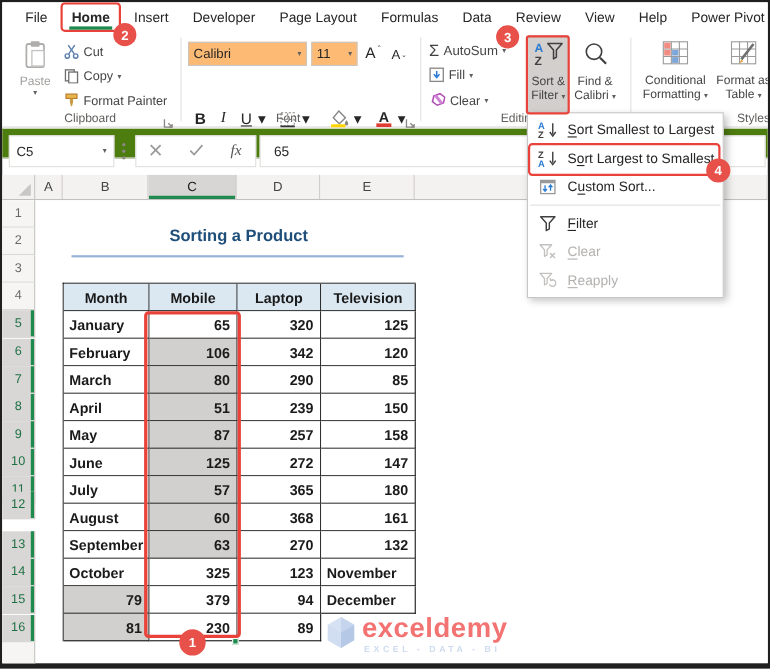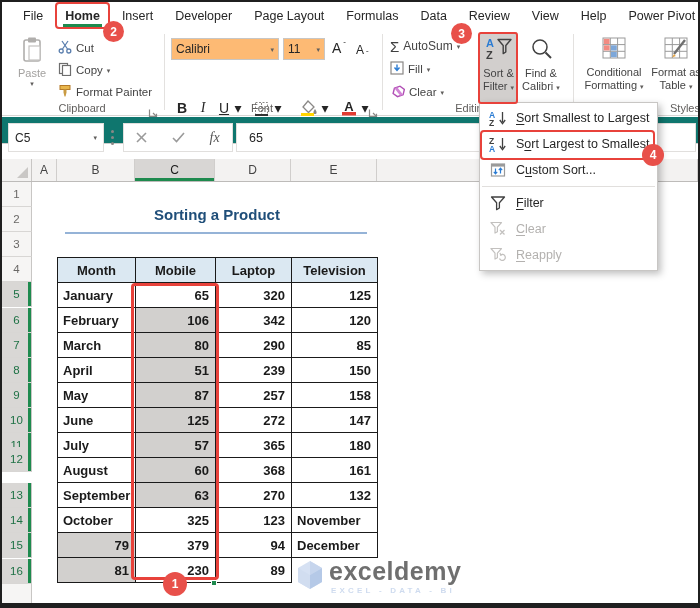--- a/index.html
+++ b/index.html
@@ -22,21 +22,21 @@
   .launcher { position:absolute; top:74px; }
   .rbtn-big { position:absolute; display:flex; flex-direction:column; align-items:center; font-size:11px; color:#444; text-align:center; line-height:13px; }
   .rbtn-sm { position:absolute; display:flex; align-items:center; gap:4px; font-size:11.5px; color:#444; white-space:nowrap; height:20px; }
   .chev { font-size:7px; color:#605e5c; line-height:1; }
   .combo { position:absolute; height:22px; border:1px solid #c8c6c4; background:#fdba74; display:flex; align-items:center; font-size:12px; color:#262626; padding:0 4px; justify-content:space-between; }
   .fontbtn { position:absolute; top:66px; height:24px; display:flex; align-items:center; justify-content:center; font-size:14px; color:#262626; }
   .sf-box { background:#d2cfcd; }
   .dots3 { display:flex; flex-direction:column; gap:3px; }
   .dots3 i { width:3px; height:3px; border-radius:50%; background:#8a8886; }
   
-  #fbar { position:absolute; left:0; top:115px; width:100%; height:27px; background:#0f766e; border-bottom:1px solid #cfcdcb; }
+  #fbar { position:absolute; left:0; top:115px; width:100%; height:27px; background:#4d7c0f; border-bottom:1px solid #cfcdcb; }
   .fwhite { position:absolute; top:6px; height:29px; background:#fff; border:1px solid #e1dfdd; display:flex; align-items:center; }
   
   #colhdrs { position:absolute; left:0; top:157px; width:100%; height:23px; background:#f3f2f1; border-bottom:1px solid #bdbbb9; }
   .colhdr { position:absolute; top:0; height:22px; display:flex; align-items:center; justify-content:center; font-size:12px; color:#444; border-right:1px solid #d0cecc; }
   .colhdr.sel { background:#d8d6d4; color:#1a1a1a; box-shadow: inset 0 -3px 0 #1e8a4e; }
   #cornerbox { position:absolute; left:0; top:0; width:30px; height:22px; border-right:1px solid #c8c6c4; }
   #cornerbox::after { content:""; position:absolute; right:3px; bottom:3px; border-left:11px solid transparent; border-bottom:11px solid #c9c7c5; }
   
   #sheet { position:absolute; left:0; top:180px; width:100%; height:421px; background:#fff; }
   .rowhdr { position:absolute; left:0; width:30px; background:#f6f5f4; color:#6a6866; font-size:11.5px; display:flex; align-items:center; justify-content:center; border-bottom:1px solid #d8d6d4; border-right:1px solid #c8c6c4; }
@@ -47,21 +47,21 @@
   .cell { height:25px; border-right:1px solid #1a1a1a; border-bottom:1px solid #1a1a1a; font-size:13px; font-weight:bold; color:#1a1a1a; display:flex; align-items:center; }
   .cell.th { background:#dbe8f2; justify-content:center; }
   .cell.month { padding-left:5px; background:#fff; }
   .cell.num { justify-content:flex-end; padding-right:6px; background:#fff; }
   .cell.mobile-sel { background:#d2d0ce; }
   .cell.mobile-active { background:#fff; }
   #fill-handle { position:absolute; left:209px; top:398px; width:6px; height:6px; background:#1e8a4e; border:1px solid #fff; z-index:3; }
   
   #watermark { position:absolute; left:293px; top:377px; z-index:6; opacity:0.75; display:flex; align-items:flex-start; gap:4px; pointer-events:none; }
   #wm-text { display:flex; flex-direction:column; }
-  #wm-brand { font-size:25px; font-weight:bold; color:#404040; letter-spacing:0.5px; line-height:24px; }
+  #wm-brand { font-size:25px; font-weight:bold; color:#ef4444; letter-spacing:0.5px; line-height:24px; }
   #wm-tag { font-size:8px; font-weight:bold; color:#bfd0ea; letter-spacing:3.2px; margin-top:3px; margin-left:2px; }
   
   #sortmenu { position:absolute; left:477px; top:100px; width:179px; background:#fff; border:1px solid #c8c6c4; box-shadow:3px 3px 7px rgba(0,0,0,0.25); z-index:20; padding:2px 0; }
   .mitem { height:26px; display:flex; align-items:center; gap:9px; padding-left:9px; font-size:12.5px; color:#262626; cursor:default; }
   .mitem.disabled { color:#b3b1af; }
   .mitem .micon { width:18px; display:flex; justify-content:center; }
   .msep { height:1px; background:#e1dfdd; margin:3px 2px; }
   
   .ann-box { position:absolute; border:2.5px solid #e8423b; border-radius:4px; z-index:25; pointer-events:none; }
   .ann-circle { position:absolute; background:#e8504a; color:#fff; border-radius:50%; display:flex; align-items:center; justify-content:center; font-size:12px; font-weight:bold; z-index:30; pointer-events:none; }

